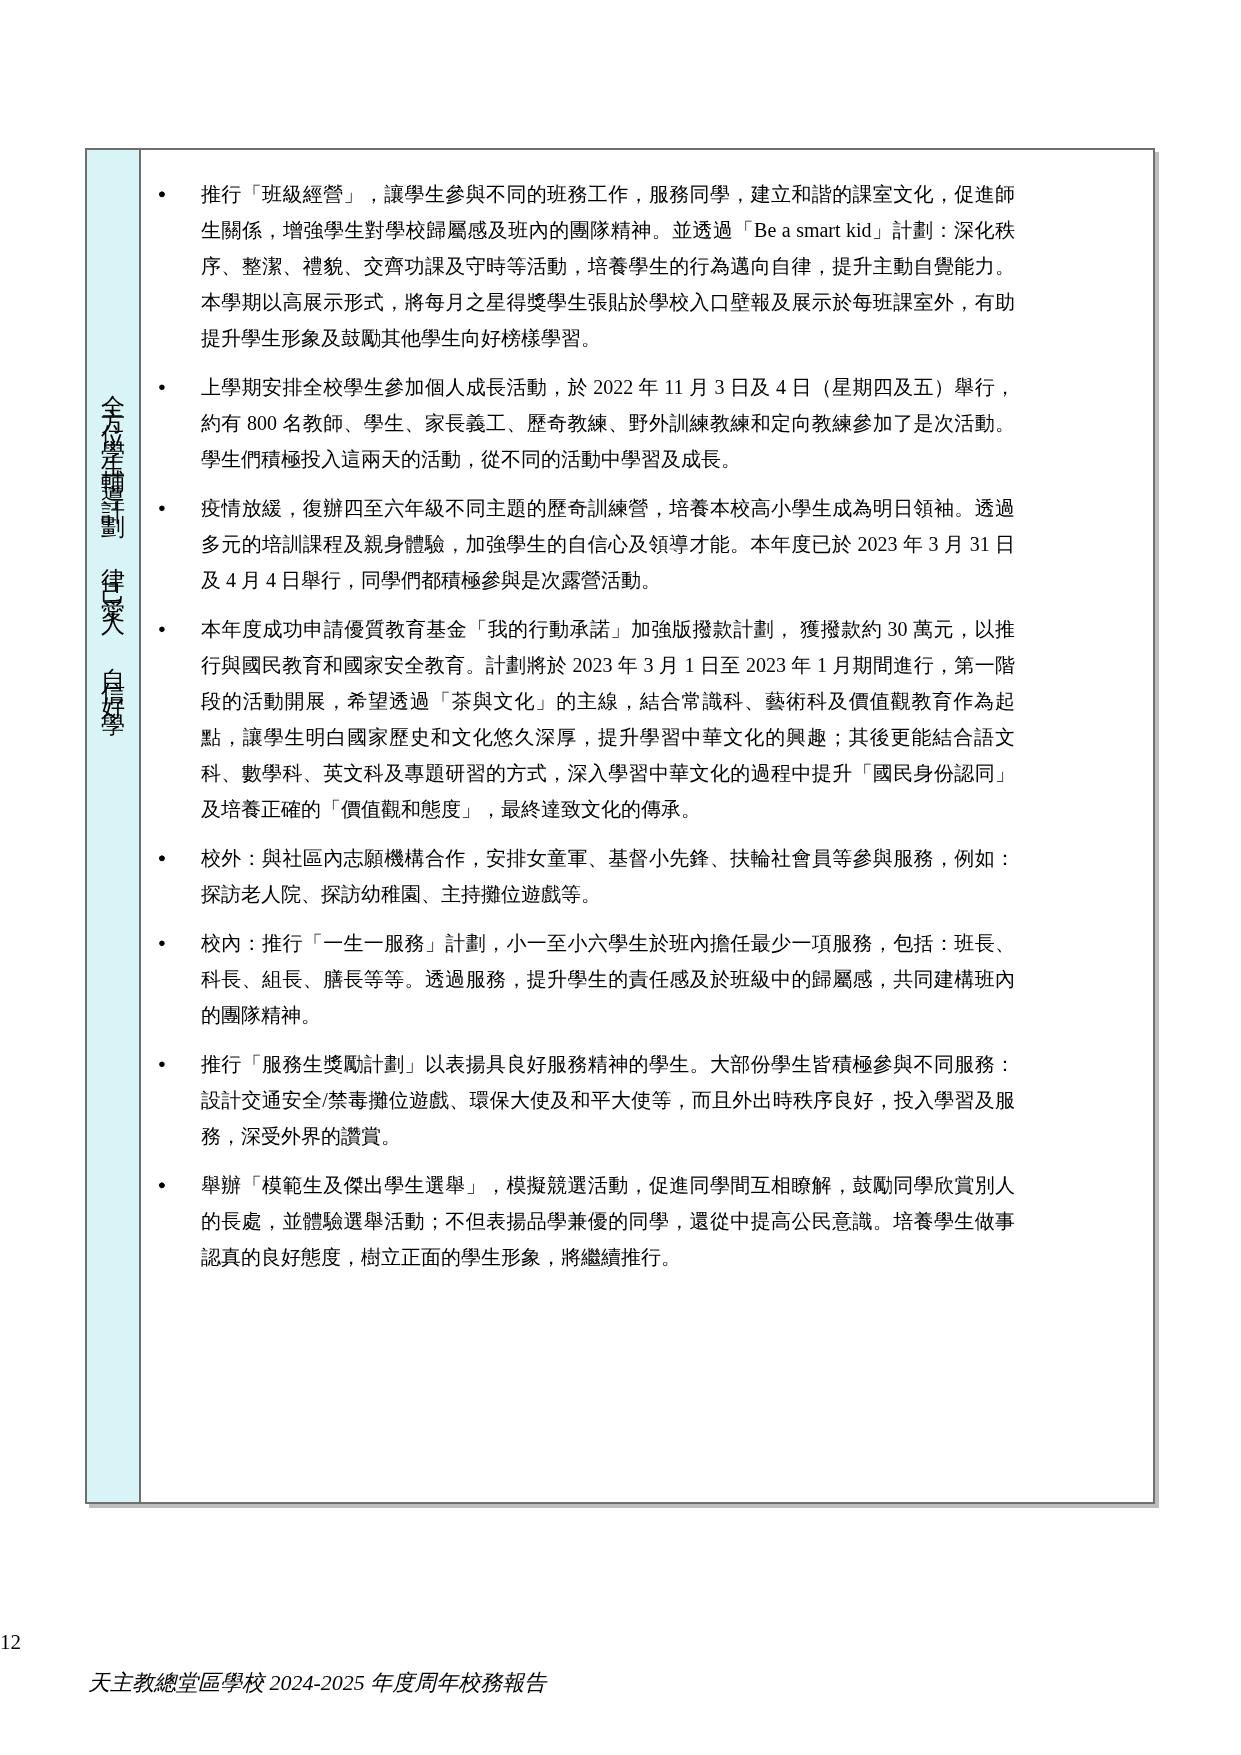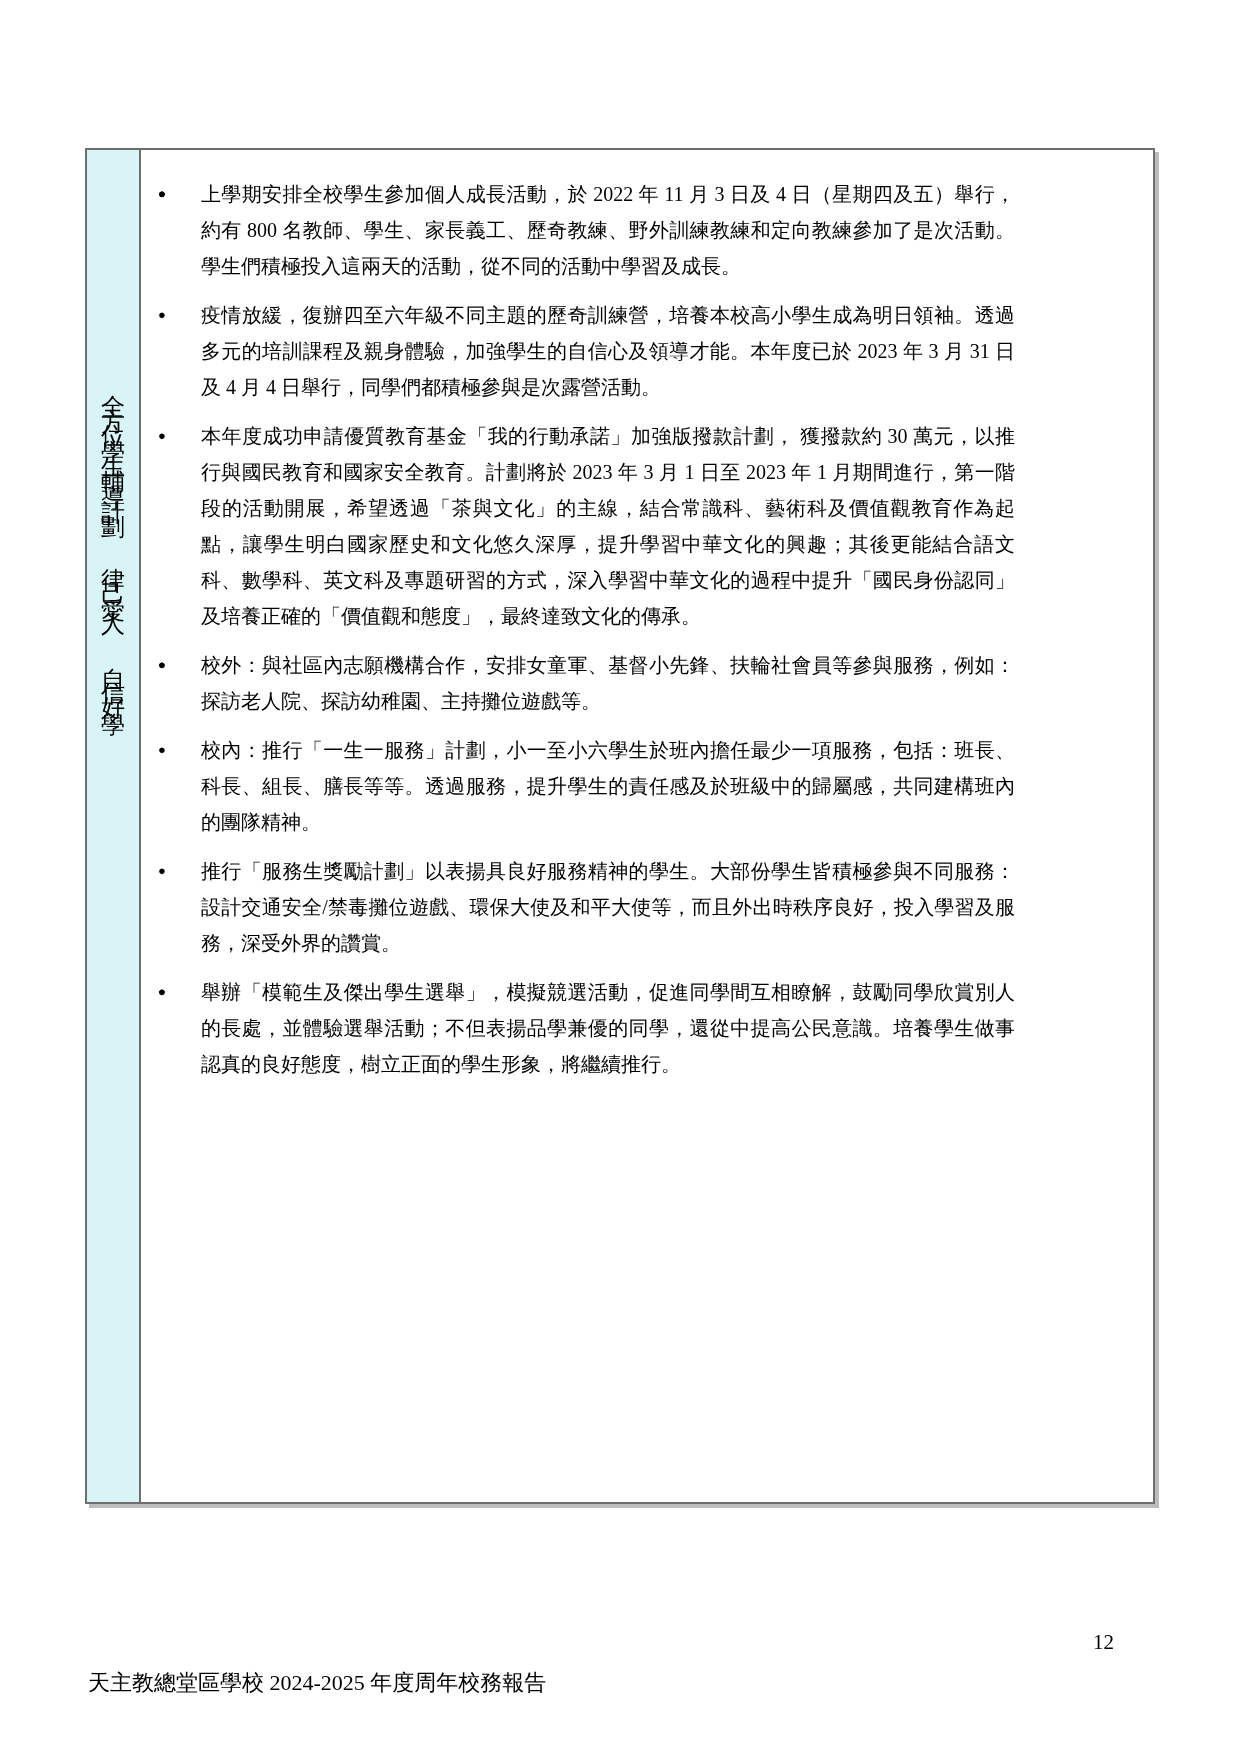--- a/index.html
+++ b/index.html
@@ -65,46 +65,48 @@
     left: 17px;
     top: 0;
     font-size: 13px;
     line-height: 36px;
   }
   .page-number {
     position: absolute;
     top: 1630px;
     left: 0;
     width: 1114px;
-    text-align: right;
+    text-align: left;
     font-size: 21px;
   }
   .footer-title {
     position: absolute;
     top: 1668px;
     left: 88px;
     font-size: 22px;
+    font-style: italic;
   }
 </style>
 </head>
 <body>
 
 <div class="page">
   <div class="doc-table">
     <div class="sidebar-cell">
       <div class="sidebar-text">全方位學生輔導計劃　律己愛人，自信好學</div>
     </div>
     <div class="content-cell">
       <ul class="bullet-list">
   <li class="bullet-item">
     <span class="bullet-icon">●</span>
   </li>
 
   <li class="bullet-item">
     <span class="bullet-icon">●</span>
+    <span class="bullet-text">推行「班級經營」，讓學生參與不同的班務工作，服務同學，建立和諧的課室文化，促進師生關係，增強學生對學校歸屬感及班內的團隊精神。並透過「Be a smart kid」計劃：深化秩序、整潔、禮貌、交齊功課及守時等活動，培養學生的行為邁向自律，提升主動自覺能力。本學期以高展示形式，將每月之星得獎學生張貼於學校入口壁報及展示於每班課室外，有助提升學生形象及鼓勵其他學生向好榜樣學習。</span>
   </li>
 
   <li class="bullet-item">
     <span class="bullet-icon">●</span>
     <span class="bullet-text">上學期安排全校學生參加個人成長活動，於 2022 年 11 月 3 日及 4 日（星期四及五）舉行，約有 800 名教師、學生、家長義工、歷奇教練、野外訓練教練和定向教練參加了是次活動。學生們積極投入這兩天的活動，從不同的活動中學習及成長。</span>
   </li>
 
   <li class="bullet-item">
     <span class="bullet-icon">●</span>
     <span class="bullet-text">疫情放緩，復辦四至六年級不同主題的歷奇訓練營，培養本校高小學生成為明日領袖。透過多元的培訓課程及親身體驗，加強學生的自信心及領導才能。本年度已於 2023 年 3 月 31 日及 4 月 4 日舉行，同學們都積極參與是次露營活動。</span>

